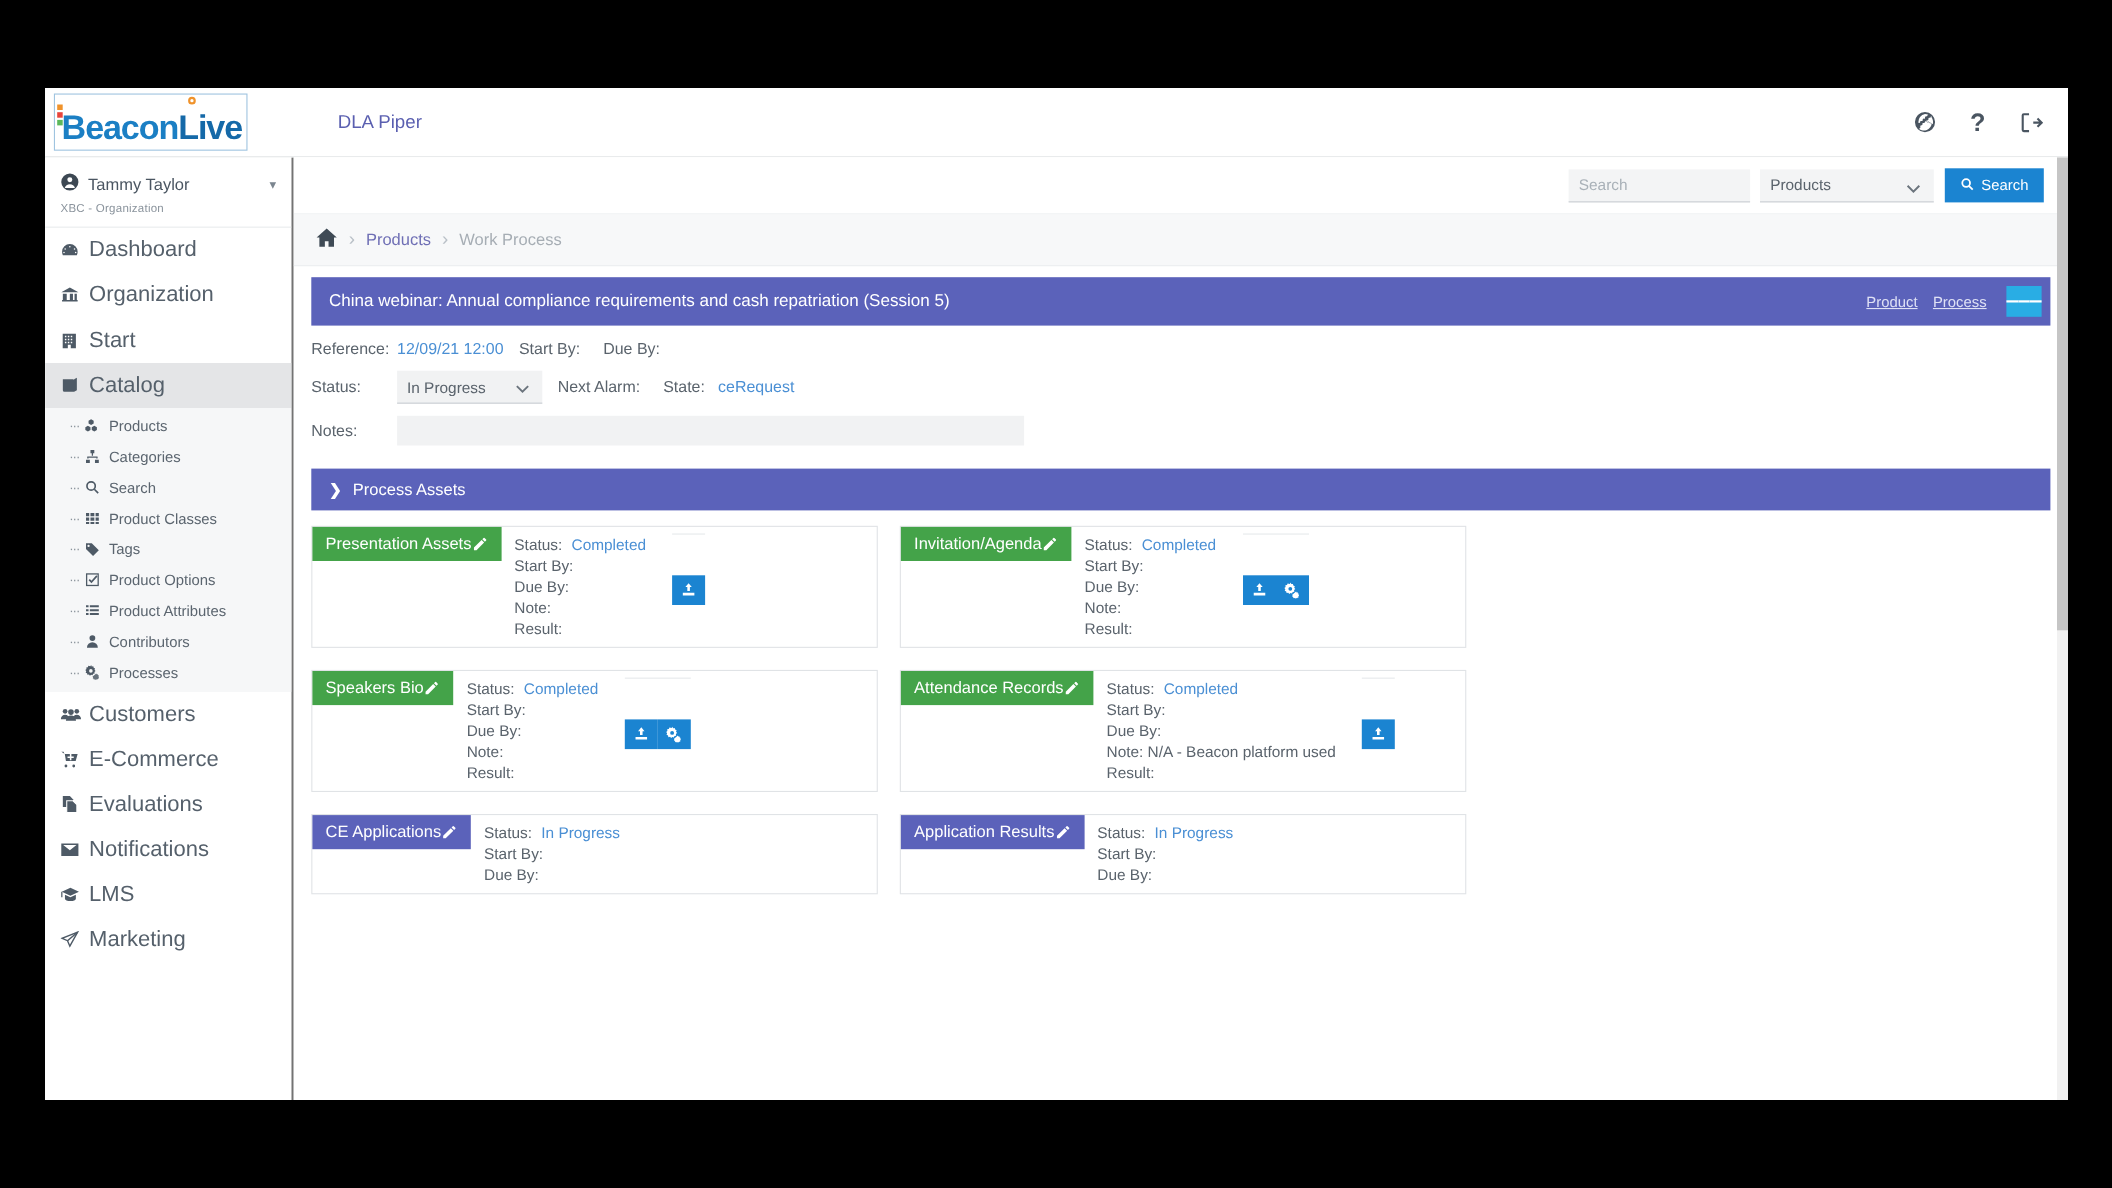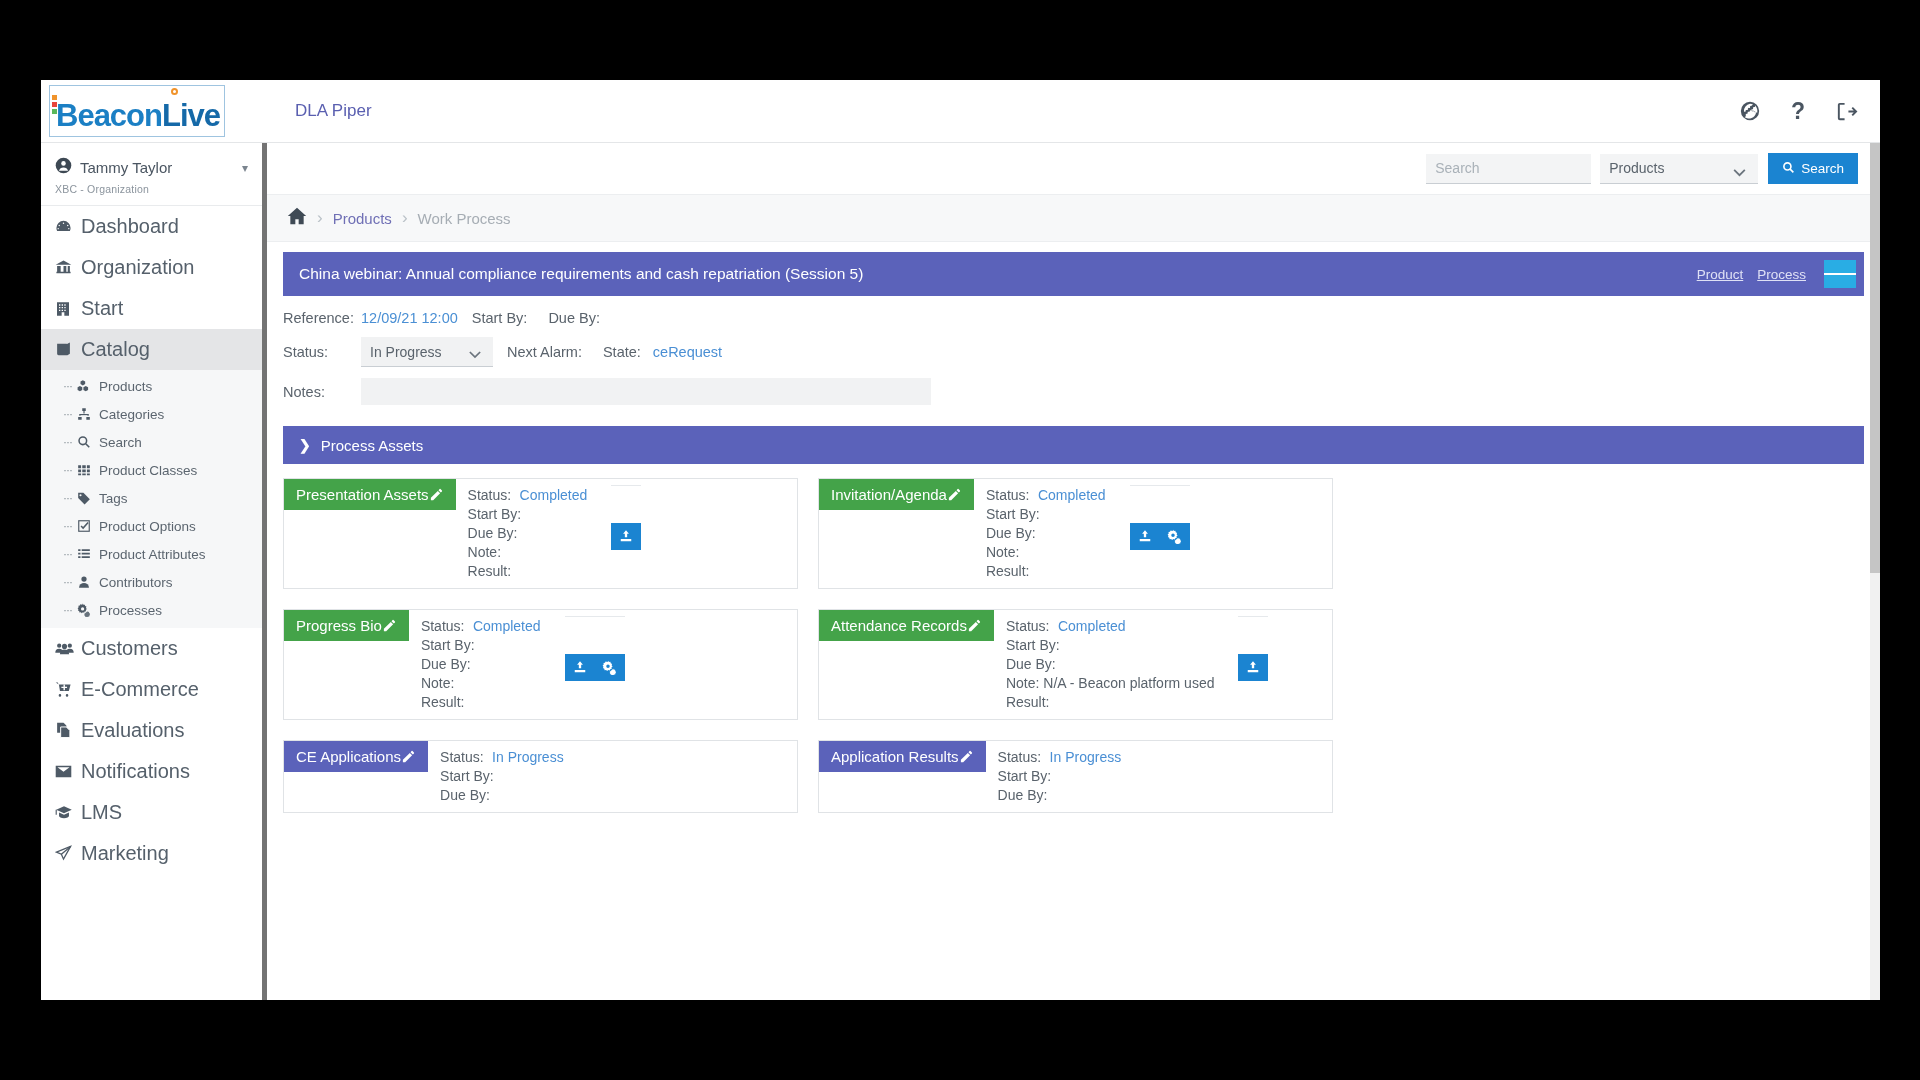--- a/index.html
+++ b/index.html
@@ -38,35 +38,35 @@
   .logo .dot-o {
     position: absolute; width: 7px; height: 7px;
     border: 2px solid #f0932b; border-radius: 50%;
     background: #fff; right: 46px; top: 2px;
   }
   .logo-sq { position: absolute; left: 2px; width: 5px; height: 5px; }
   .logo-sq.s1 { background: #f0932b; top: 9px; }
   .logo-sq.s2 { background: #e8453c; top: 16px; }
   .logo-sq.s3 { background: #5bb85b; top: 23px; }
   .org-name {
-    font-size: 17px; color: #5a5fb0; margin-left: 28px;
+    font-size: 17px; color: #5a5fb0; margin-left: 40px;
   }
   .top-icons {
     position: absolute; right: 22px; display: flex; gap: 30px; align-items: center;
   }
   .top-icons .ticon { color: #4a5561; cursor: pointer; display: flex; }
   .qmark { font-size: 23px; font-weight: bold; color: #4a5561; }
 
   
   .body-row { display: flex; height: 857px; }
 
   
   .sidebar {
     width: 226px; background: #fff;
-    border-right: 5px solid #737373;
+    border-right: 2px solid #737373;
     flex-shrink: 0; overflow: hidden;
   }
   .user-block { padding: 14px 14px 10px 14px; border-bottom: 1px solid #e9ebed; }
   .user-row { display: flex; align-items: center; }
   .user-name { font-size: 15px; color: #4a5561; margin-left: 8px; flex: 1; }
   .chev { color: #7b858f; font-size: 12px; }
   .user-sub { font-size: 10.5px; color: #8b949d; margin-top: 5px; letter-spacing: .2px; }
 
   .nav-item {
     display: flex; align-items: center;
@@ -588,21 +588,21 @@
                 <svg width="15" height="15" viewBox="0 0 24 24" fill="#fff">
                     <path d="M10 1l1 2.2 2.4-.3.6 2.3 2.2 1-.9 2.2 1.6 1.8-1.8 1.6.4 2.4-2.4.5-.9 2.2-2.2-.9-1.8 1.6-1.6-1.8-2.4.4-.5-2.4-2.2-.9.9-2.2L1 8.9l1.8-1.6-.4-2.4 2.4-.5.9-2.2L8.9 3 10 1zm-.4 6.3a2.8 2.8 0 100 5.6 2.8 2.8 0 000-5.6z"></path>
                     <path d="M18 14l.7 1.4 1.6-.2.4 1.5 1.4.7-.6 1.4 1 1.2-1.2 1 .3 1.6-1.6.3-.6 1.4-1.4-.6-1.2 1-1-1.2-1.6.3-.3-1.6-1.4-.6.6-1.4-1-1.2 1.2-1z"></path>
                   </svg>
               </span>
             </div>
           </div>
 
           <div class="card">
             <div class="card-head" style="background:#44a349">
-              <span class="ch-title">Progress Bio</span>
+              <span class="ch-title">Speakers Bio</span>
               <span class="pencil">
                 <svg width="15" height="15" viewBox="0 0 24 24" fill="#fff">
                     <path d="M3 17.3V21h3.7L17.8 9.9l-3.7-3.7L3 17.3zM20.7 7a1 1 0 000-1.4l-2.3-2.3a1 1 0 00-1.4 0l-1.8 1.8 3.7 3.7L20.7 7z"></path>
                   </svg>
               </span>
             </div>
             <div class="card-body">
               <div class="cb-line"><span class="cb-key cb-status-key">Status:</span><span class="cb-val-blue">Completed</span></div>
               <div class="cb-line"><span class="cb-key">Start By:</span> <span></span></div>
               <div class="cb-line"><span class="cb-key">Due By:</span> <span></span></div>

